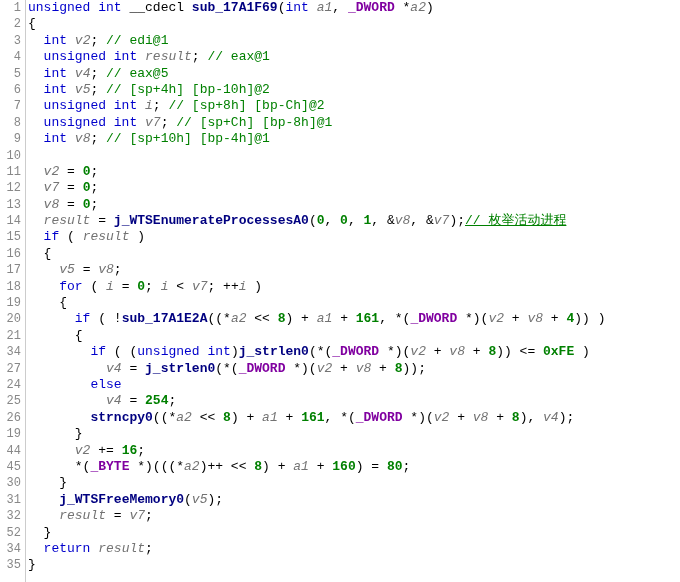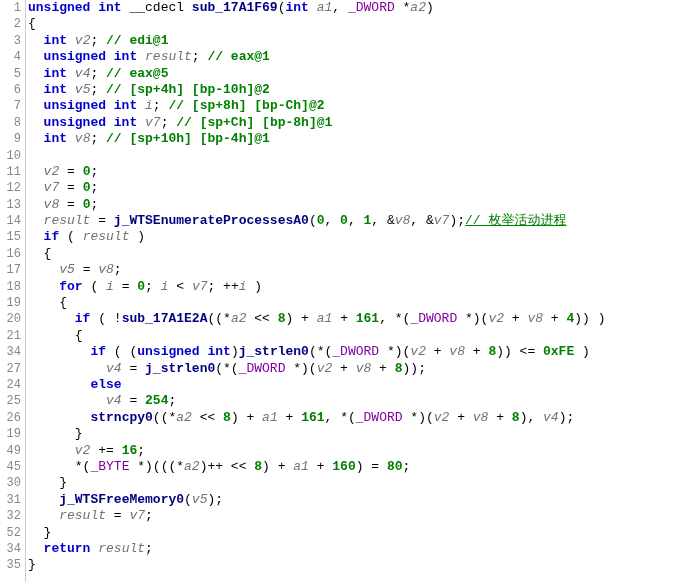--- a/index.html
+++ b/index.html
@@ -28,25 +28,25 @@
   }
   .gutter div { height: 16.4px; }
   .code {
     flex: 1;
     padding-left: 2px;
     white-space: pre;
     line-height: 16.4px;
     color: #000;
   }
   .code div { height: 16.4px; }
-  .kw   { color: #0000cc; font-weight: bold; }   
-  .type { color: #8000a0; font-weight: normal; }   
+  .kw   { color: #0000cc; font-weight: normal; }   
+  .type { color: #8000a0; font-weight: bold; }   
   .fn   { color: #000080; font-weight: bold; font-family: Liberation Mono, monospace; }   
   .num  { color: #008000; font-weight: bold; }   
-  .cmt  { color: #008000; font-weight: bold; }                      
+  .cmt  { color: #008000; }                      
   .cmtcn{ color: #008000; text-decoration: underline; }                      
   .var  { color: #737373; font-style: italic; }                      
   .op   { color: #000; }
 </style>
 </head>
 <body>
 
 <div class="editor">
   <div class="gutter" id="gutter">
       <div>1</div>
@@ -69,21 +69,21 @@
       <div>18</div>
       <div>19</div>
       <div>20</div>
       <div>21</div>
       <div>34</div>
       <div>27</div>
       <div>24</div>
       <div>25</div>
       <div>26</div>
       <div>19</div>
-      <div>49</div>
+      <div>44</div>
       <div>45</div>
       <div>30</div>
       <div>31</div>
       <div>32</div>
       <div>52</div>
       <div>34</div>
       <div>35</div>
     </div>
   <div class="code" id="code"><div><span class="kw">unsigned int</span><span class="op"> __cdecl </span><span class="fn">sub_17A1F69</span><span class="op">(</span><span class="kw">int</span><span class="op"> </span><span class="var">a1</span><span class="op">, </span><span class="type">_DWORD</span><span class="op"> *</span><span class="var">a2</span><span class="op">)</span></div><div><span class="op">{</span></div><div><span class="op">  </span><span class="kw">int</span><span class="op"> </span><span class="var">v2</span><span class="op">; </span><span class="cmt">// edi@1</span></div><div><span class="op">  </span><span class="kw">unsigned int</span><span class="op"> </span><span class="var">result</span><span class="op">; </span><span class="cmt">// eax@1</span></div><div><span class="op">  </span><span class="kw">int</span><span class="op"> </span><span class="var">v4</span><span class="op">; </span><span class="cmt">// eax@5</span></div><div><span class="op">  </span><span class="kw">int</span><span class="op"> </span><span class="var">v5</span><span class="op">; </span><span class="cmt">// [sp+4h] [bp-10h]@2</span></div><div><span class="op">  </span><span class="kw">unsigned int</span><span class="op"> </span><span class="var">i</span><span class="op">; </span><span class="cmt">// [sp+8h] [bp-Ch]@2</span></div><div><span class="op">  </span><span class="kw">unsigned int</span><span class="op"> </span><span class="var">v7</span><span class="op">; </span><span class="cmt">// [sp+Ch] [bp-8h]@1</span></div><div><span class="op">  </span><span class="kw">int</span><span class="op"> </span><span class="var">v8</span><span class="op">; </span><span class="cmt">// [sp+10h] [bp-4h]@1</span></div><div><span class="op"></span></div><div><span class="op">  </span><span class="var">v2</span><span class="op"> = </span><span class="num">0</span><span class="op">;</span></div><div><span class="op">  </span><span class="var">v7</span><span class="op"> = </span><span class="num">0</span><span class="op">;</span></div><div><span class="op">  </span><span class="var">v8</span><span class="op"> = </span><span class="num">0</span><span class="op">;</span></div><div><span class="op">  </span><span class="var">result</span><span class="op"> = </span><span class="fn">j_WTSEnumerateProcessesA0</span><span class="op">(</span><span class="num">0</span><span class="op">, </span><span class="num">0</span><span class="op">, </span><span class="num">1</span><span class="op">, &amp;</span><span class="var">v8</span><span class="op">, &amp;</span><span class="var">v7</span><span class="op">);</span><span class="cmtcn">// 枚举活动进程</span></div><div><span class="op">  </span><span class="kw">if</span><span class="op"> ( </span><span class="var">result</span><span class="op"> )</span></div><div><span class="op">  {</span></div><div><span class="op">    </span><span class="var">v5</span><span class="op"> = </span><span class="var">v8</span><span class="op">;</span></div><div><span class="op">    </span><span class="kw">for</span><span class="op"> ( </span><span class="var">i</span><span class="op"> = </span><span class="num">0</span><span class="op">; </span><span class="var">i</span><span class="op"> &lt; </span><span class="var">v7</span><span class="op">; ++</span><span class="var">i</span><span class="op"> )</span></div><div><span class="op">    {</span></div><div><span class="op">      </span><span class="kw">if</span><span class="op"> ( !</span><span class="fn">sub_17A1E2A</span><span class="op">((*</span><span class="var">a2</span><span class="op"> &lt;&lt; </span><span class="num">8</span><span class="op">) + </span><span class="var">a1</span><span class="op"> + </span><span class="num">161</span><span class="op">, *(</span><span class="type">_DWORD</span><span class="op"> *)(</span><span class="var">v2</span><span class="op"> + </span><span class="var">v8</span><span class="op"> + </span><span class="num">4</span><span class="op">)) )</span></div><div><span class="op">      {</span></div><div><span class="op">        </span><span class="kw">if</span><span class="op"> ( (</span><span class="kw">unsigned int</span><span class="op">)</span><span class="fn">j_strlen0</span><span class="op">(*(</span><span class="type">_DWORD</span><span class="op"> *)(</span><span class="var">v2</span><span class="op"> + </span><span class="var">v8</span><span class="op"> + </span><span class="num">8</span><span class="op">)) &lt;= </span><span class="num">0xFE</span><span class="op"> )</span></div><div><span class="op">          </span><span class="var">v4</span><span class="op"> = </span><span class="fn">j_strlen0</span><span class="op">(*(</span><span class="type">_DWORD</span><span class="op"> *)(</span><span class="var">v2</span><span class="op"> + </span><span class="var">v8</span><span class="op"> + </span><span class="num">8</span><span class="op">));</span></div><div><span class="op">        </span><span class="kw">else</span></div><div><span class="op">          </span><span class="var">v4</span><span class="op"> = </span><span class="num">254</span><span class="op">;</span></div><div><span class="op">        </span><span class="fn">strncpy0</span><span class="op">((*</span><span class="var">a2</span><span class="op"> &lt;&lt; </span><span class="num">8</span><span class="op">) + </span><span class="var">a1</span><span class="op"> + </span><span class="num">161</span><span class="op">, *(</span><span class="type">_DWORD</span><span class="op"> *)(</span><span class="var">v2</span><span class="op"> + </span><span class="var">v8</span><span class="op"> + </span><span class="num">8</span><span class="op">), </span><span class="var">v4</span><span class="op">);</span></div><div><span class="op">      }</span></div><div><span class="op">      </span><span class="var">v2</span><span class="op"> += </span><span class="num">16</span><span class="op">;</span></div><div><span class="op">      *(</span><span class="type">_BYTE</span><span class="op"> *)(((*</span><span class="var">a2</span><span class="op">)++ &lt;&lt; </span><span class="num">8</span><span class="op">) + </span><span class="var">a1</span><span class="op"> + </span><span class="num">160</span><span class="op">) = </span><span class="num">80</span><span class="op">;</span></div><div><span class="op">    }</span></div><div><span class="op">    </span><span class="fn">j_WTSFreeMemory0</span><span class="op">(</span><span class="var">v5</span><span class="op">);</span></div><div><span class="op">    </span><span class="var">result</span><span class="op"> = </span><span class="var">v7</span><span class="op">;</span></div><div><span class="op">  }</span></div><div><span class="op">  </span><span class="kw">return</span><span class="op"> </span><span class="var">result</span><span class="op">;</span></div><div><span class="op">}</span></div></div>
 </div>

